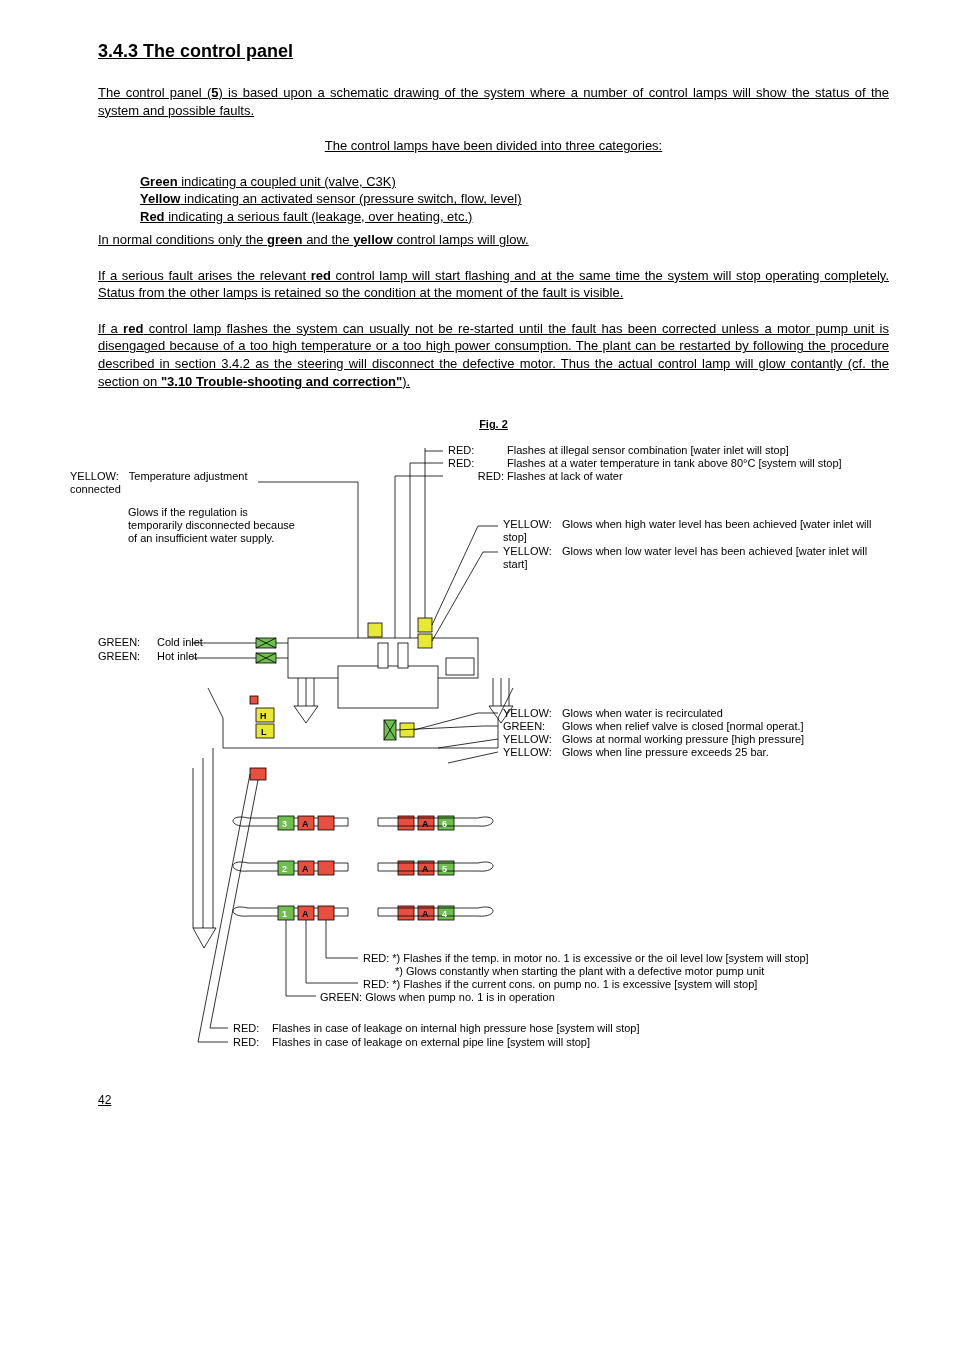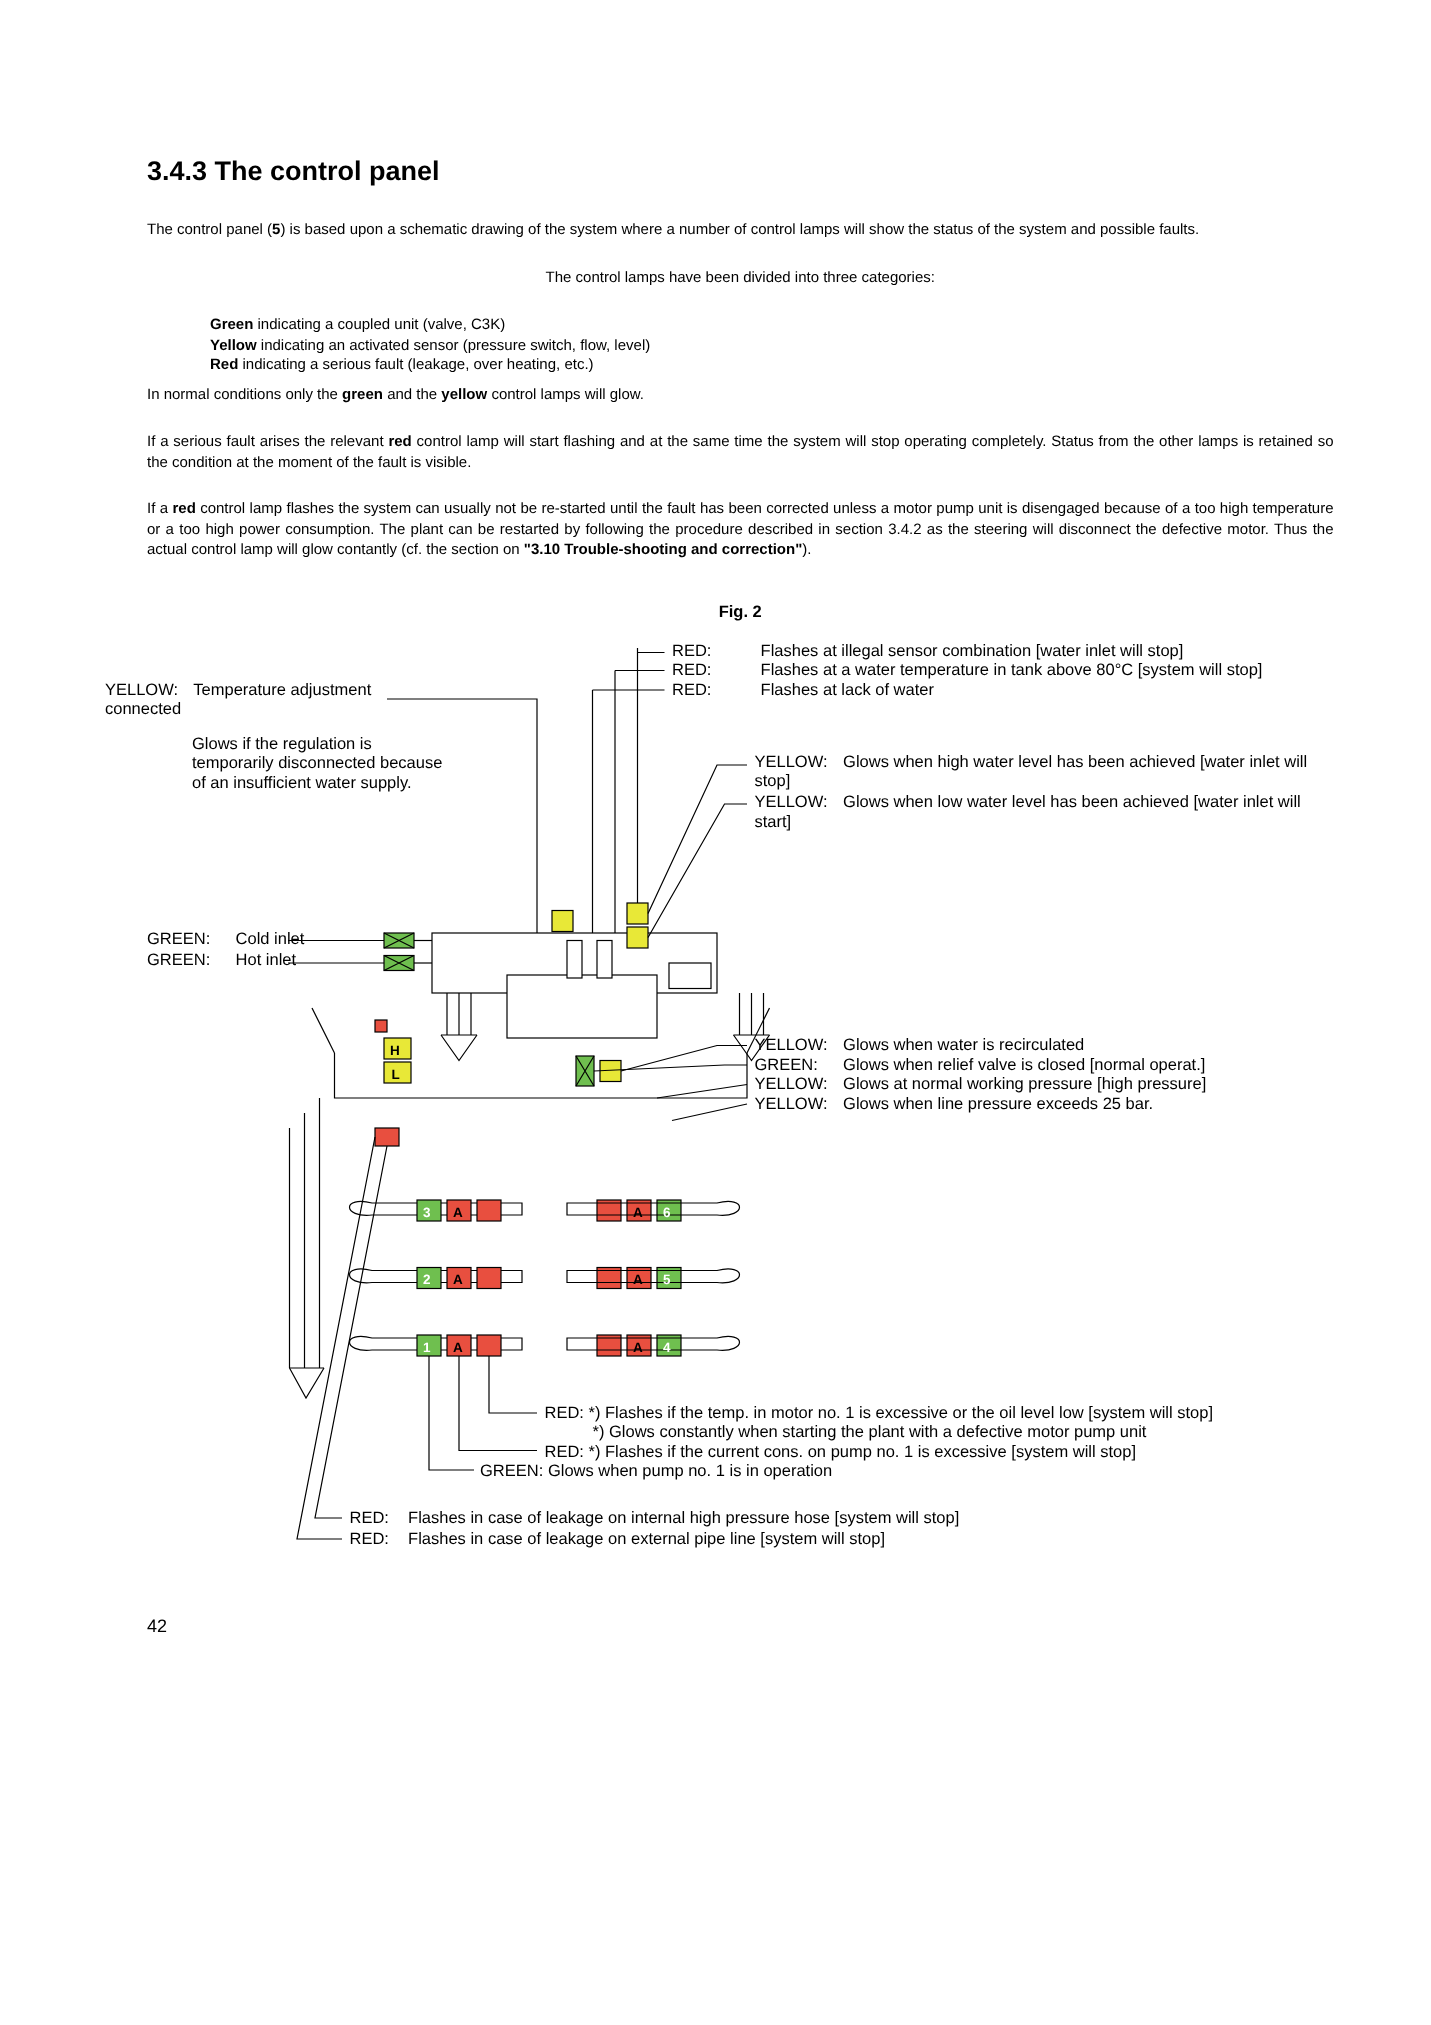--- a/index.html
+++ b/index.html
@@ -4,29 +4,30 @@
 <style>
   body {
     margin: 0;
     padding: 0;
     font-family: Arial, Helvetica, sans-serif;
     color: #000;
     background: #fff;
     width: 954px;
   }
   .page {
-    padding: 104px 65px 40px 98px;
+    padding: 41px 65px 40px 98px;
+    text-decoration: underline;
   }
   h2 {
     font-size: 18px;
     font-weight: bold;
     margin: 0 0 22px 0;
   }
   p {
-    font-size: 10px;
+    font-size: 13px;
     line-height: 1.35;
     margin: 0 0 18px 0;
     text-align: justify;
   }
   .indent {
     padding-left: 42px;
   }
   .fig-title {
     text-align: center;
     font-weight: bold;
@@ -240,21 +241,21 @@
     </svg>
 
     <div class="lbl" style="left:350px; top:-4px;">
       <span class="color-tag">RED:</span>
       <span>Flashes at illegal sensor combination [water inlet will stop]</span>
     </div>
     <div class="lbl" style="left:350px; top:9px;">
       <span class="color-tag">RED:</span>
       <span>Flashes at a water temperature in tank above 80°C [system will stop]</span>
     </div>
-    <div class="lbl" style="left:350px; top:22px;">
+    <div class="lbl" style="left:350px; top:22px;text-align:right;">
       <span class="color-tag">RED:</span>
       <span>Flashes at lack of water</span>
     </div>
 
     <div class="lbl multi" style="left:-28px; top:22px; width:190px; text-align:left;">
       <span class="color-tag">YELLOW:</span>
       <span>Temperature adjustment connected</span>
     </div>
     <div class="lbl multi" style="left:30px; top:58px; width:170px;">Glows if the regulation is temporarily disconnected because of an insufficient water supply.</div>
 

